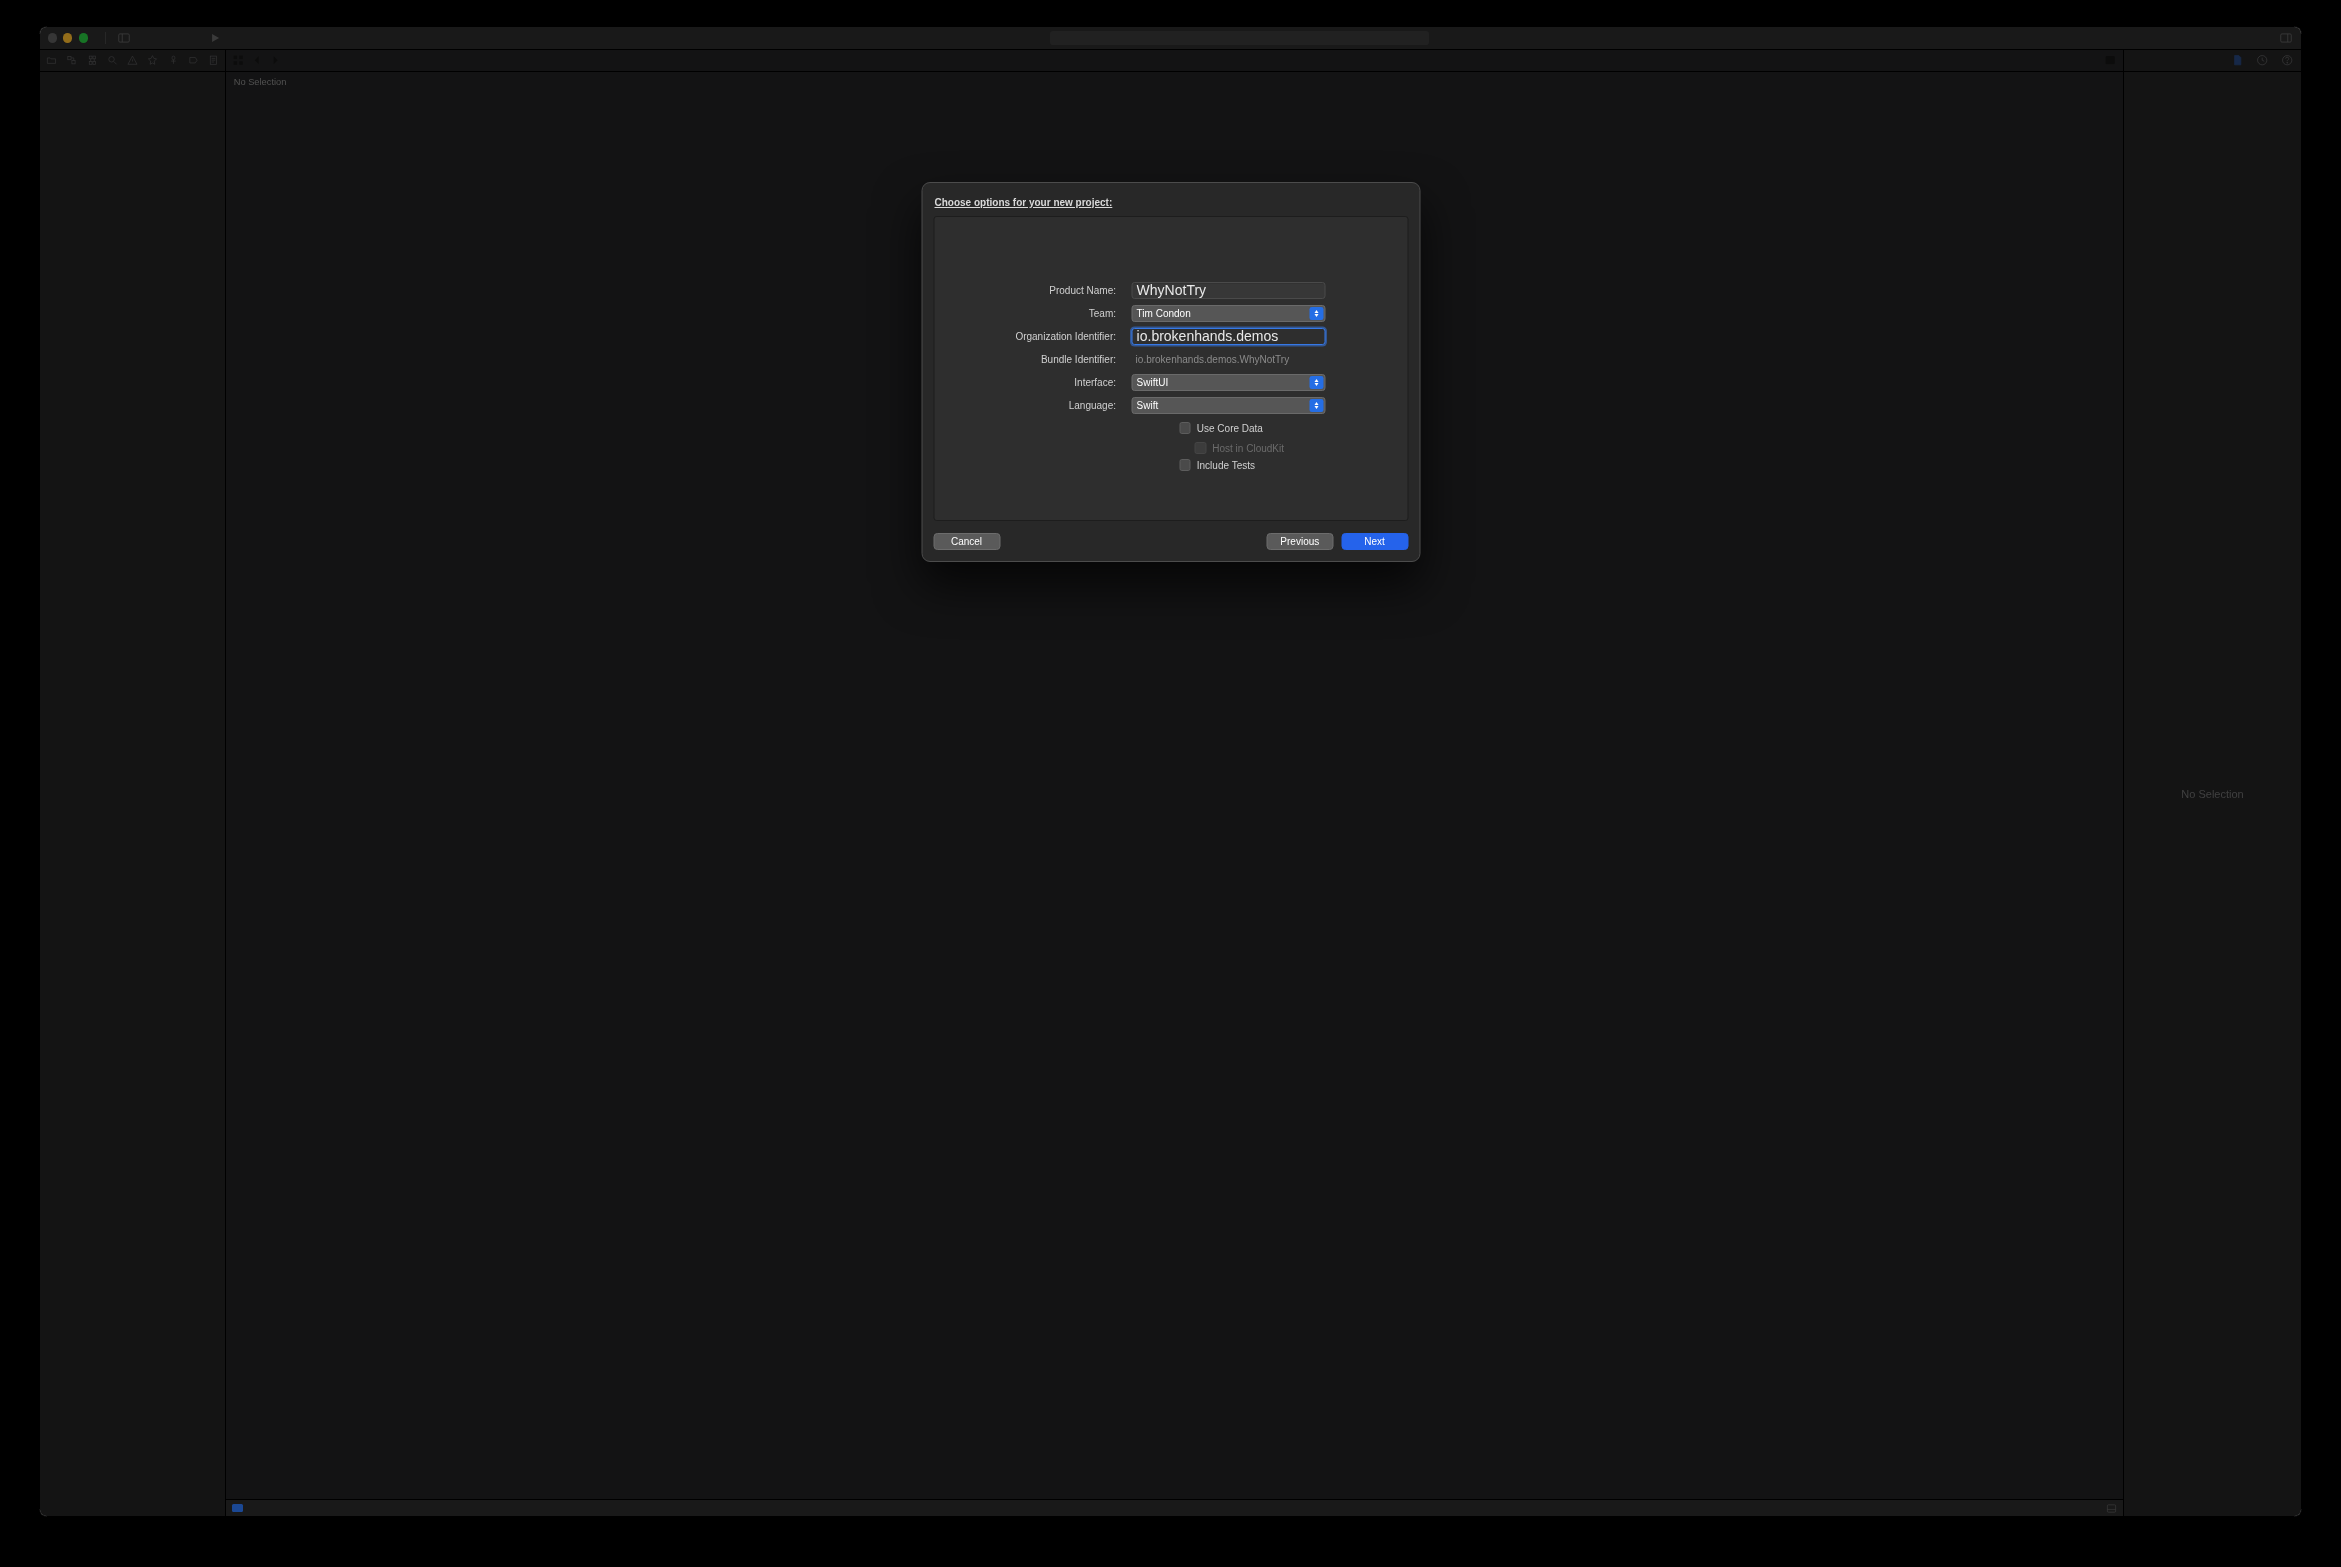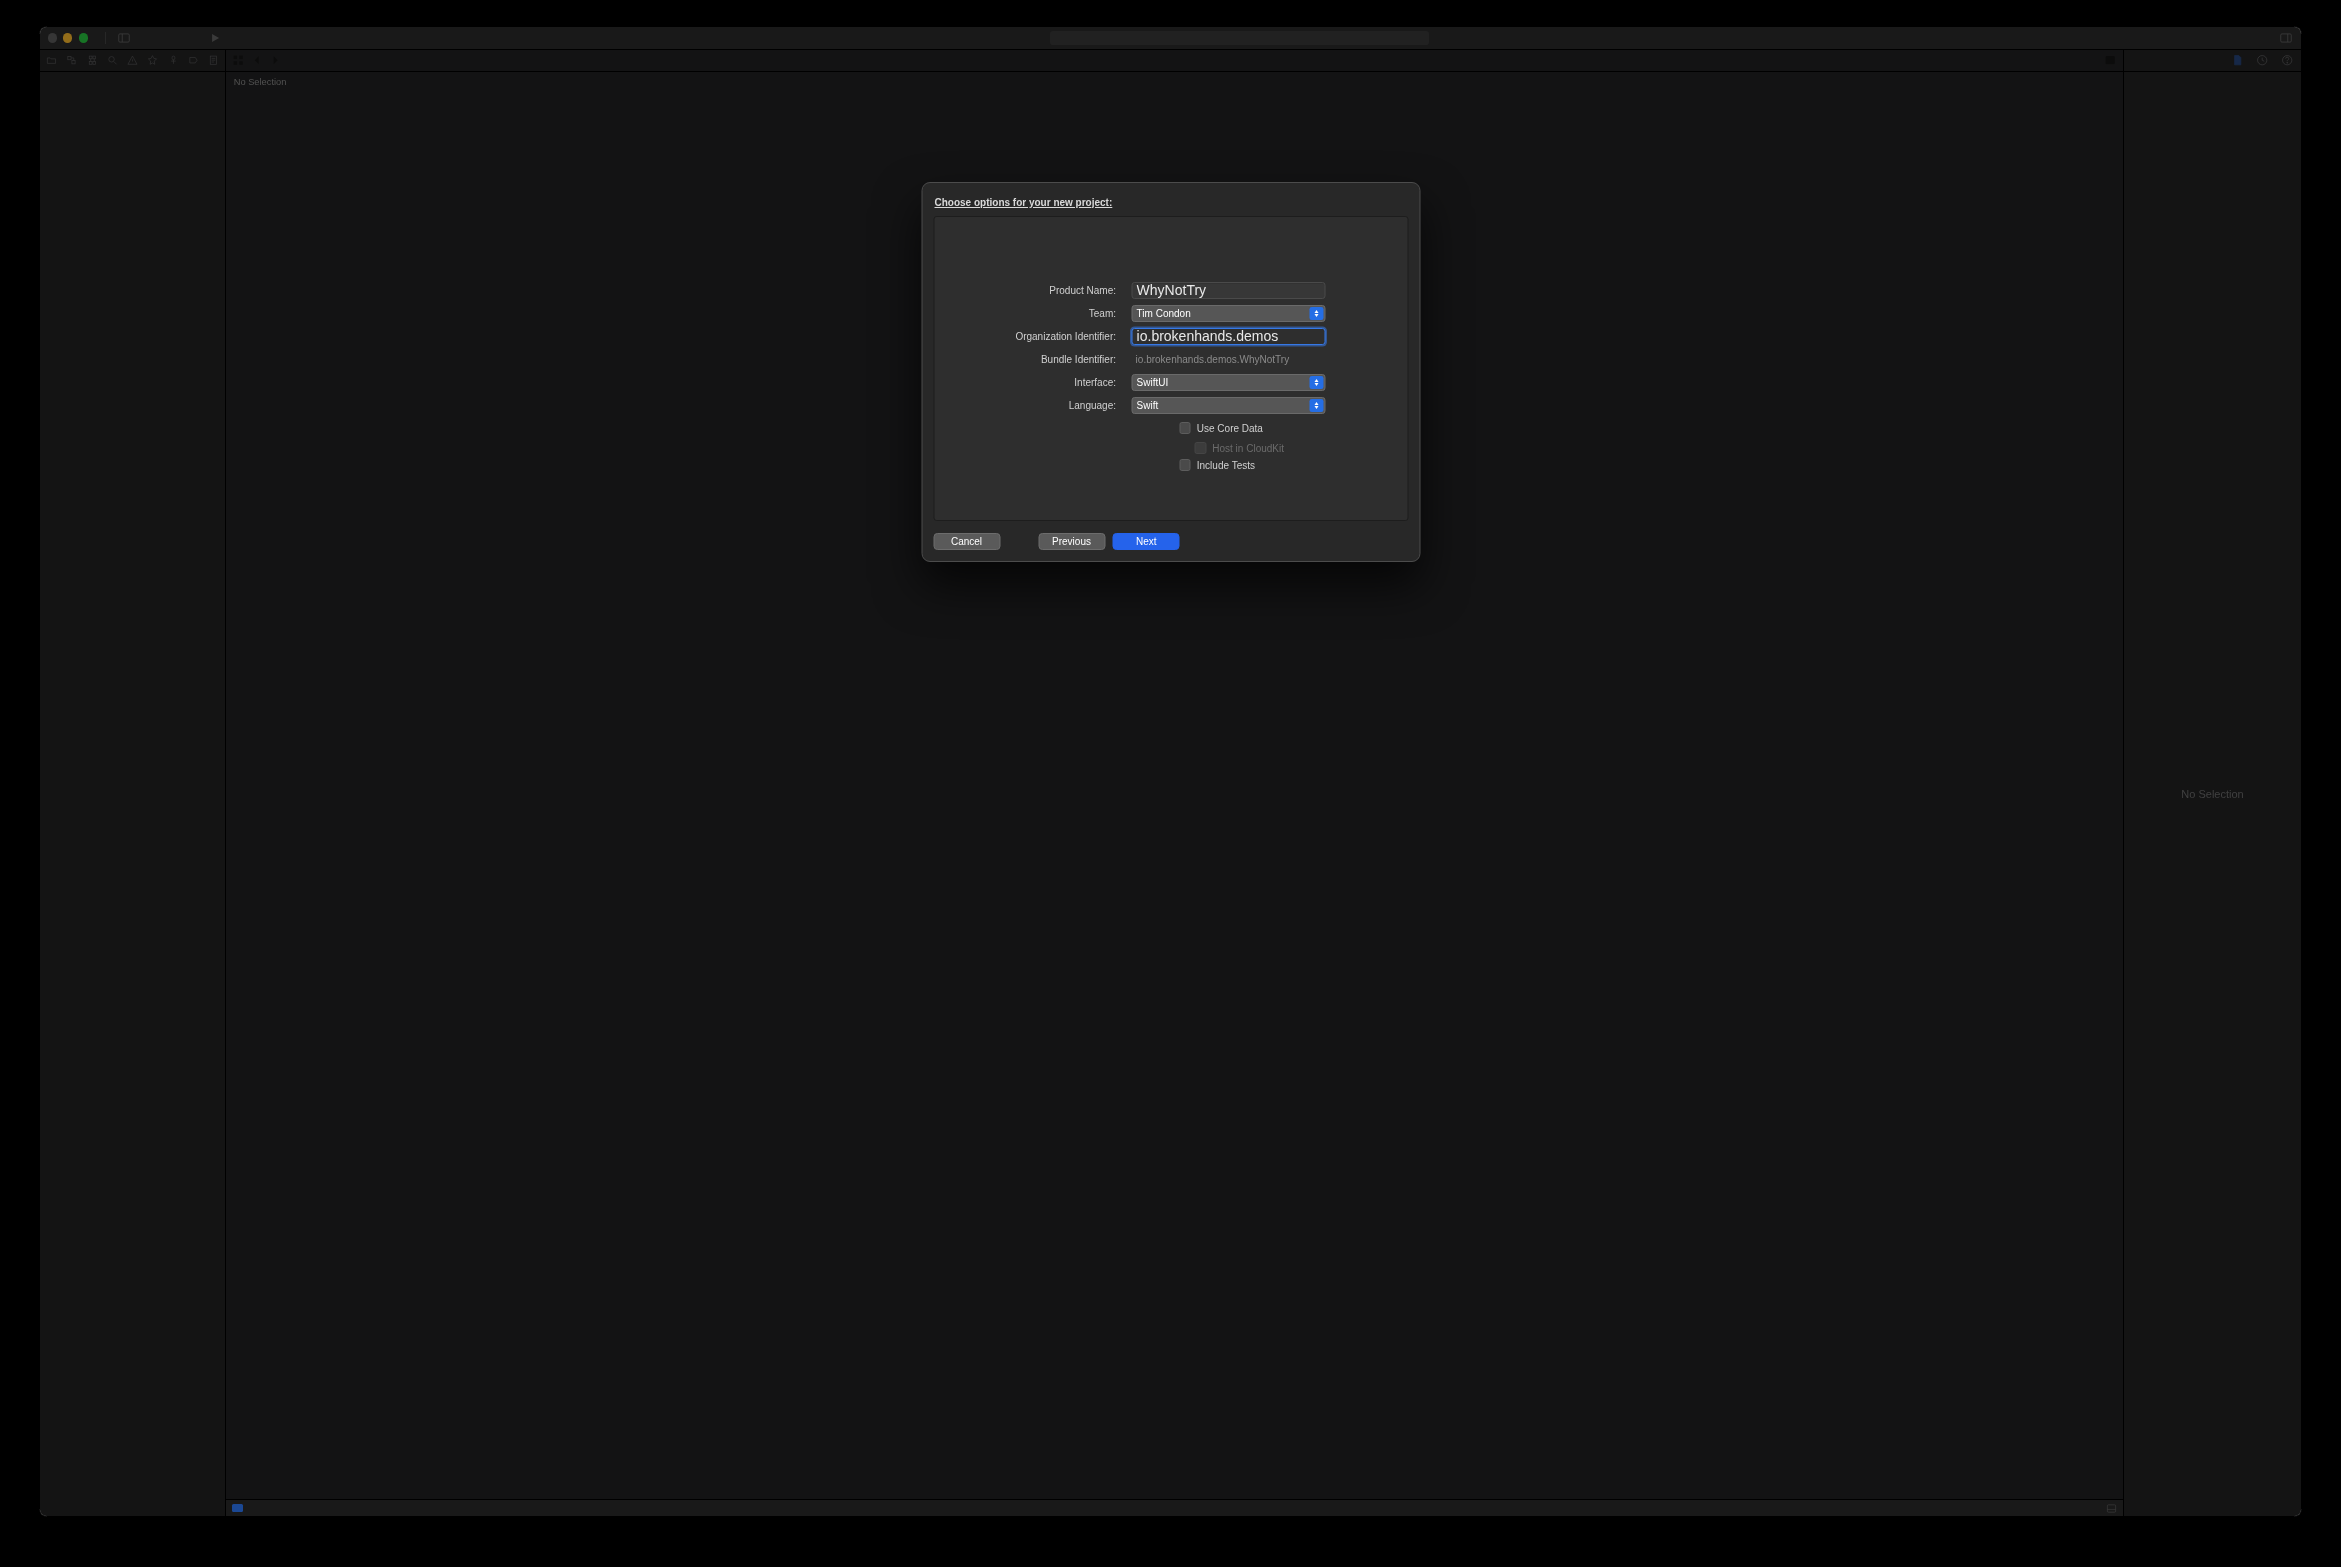--- a/index.html
+++ b/index.html
@@ -172,21 +172,21 @@
 
     .chk-row{display:flex;align-items:center;height:17px;gap:6.2px;font-size:10px;color:#d0d0d0;padding-left:48px;}
     .chk-box{
       width:11.6px;height:11.6px;border-radius:2.3px;background:#4a4a4a;border:0.8px solid #5d5d5d;
     }
     .chk-row.disabled{color:#6b6b6b;}
     .chk-row.disabled .chk-box{opacity:.5;}
     .chk-indent{margin-left:15.5px;}
 
     .sheet-footer{
-      display:flex;margin-top:12.4px;gap:38px;
+      display:flex;justify-content:space-between;margin-top:12.4px;gap:38px;
     }
     .sheet-footer .right{display:flex;gap:7.7px;}
     .btn{
       min-width:67px;height:17px;border-radius:3.9px;font-size:10px;
       display:flex;align-items:center;justify-content:center;color:#fff;
       background:#5a5a5a;border:0.8px solid #6c6c6c;
     }
     .btn.primary{background:#2563eb;border-color:#2563eb;}
 
   </style>

